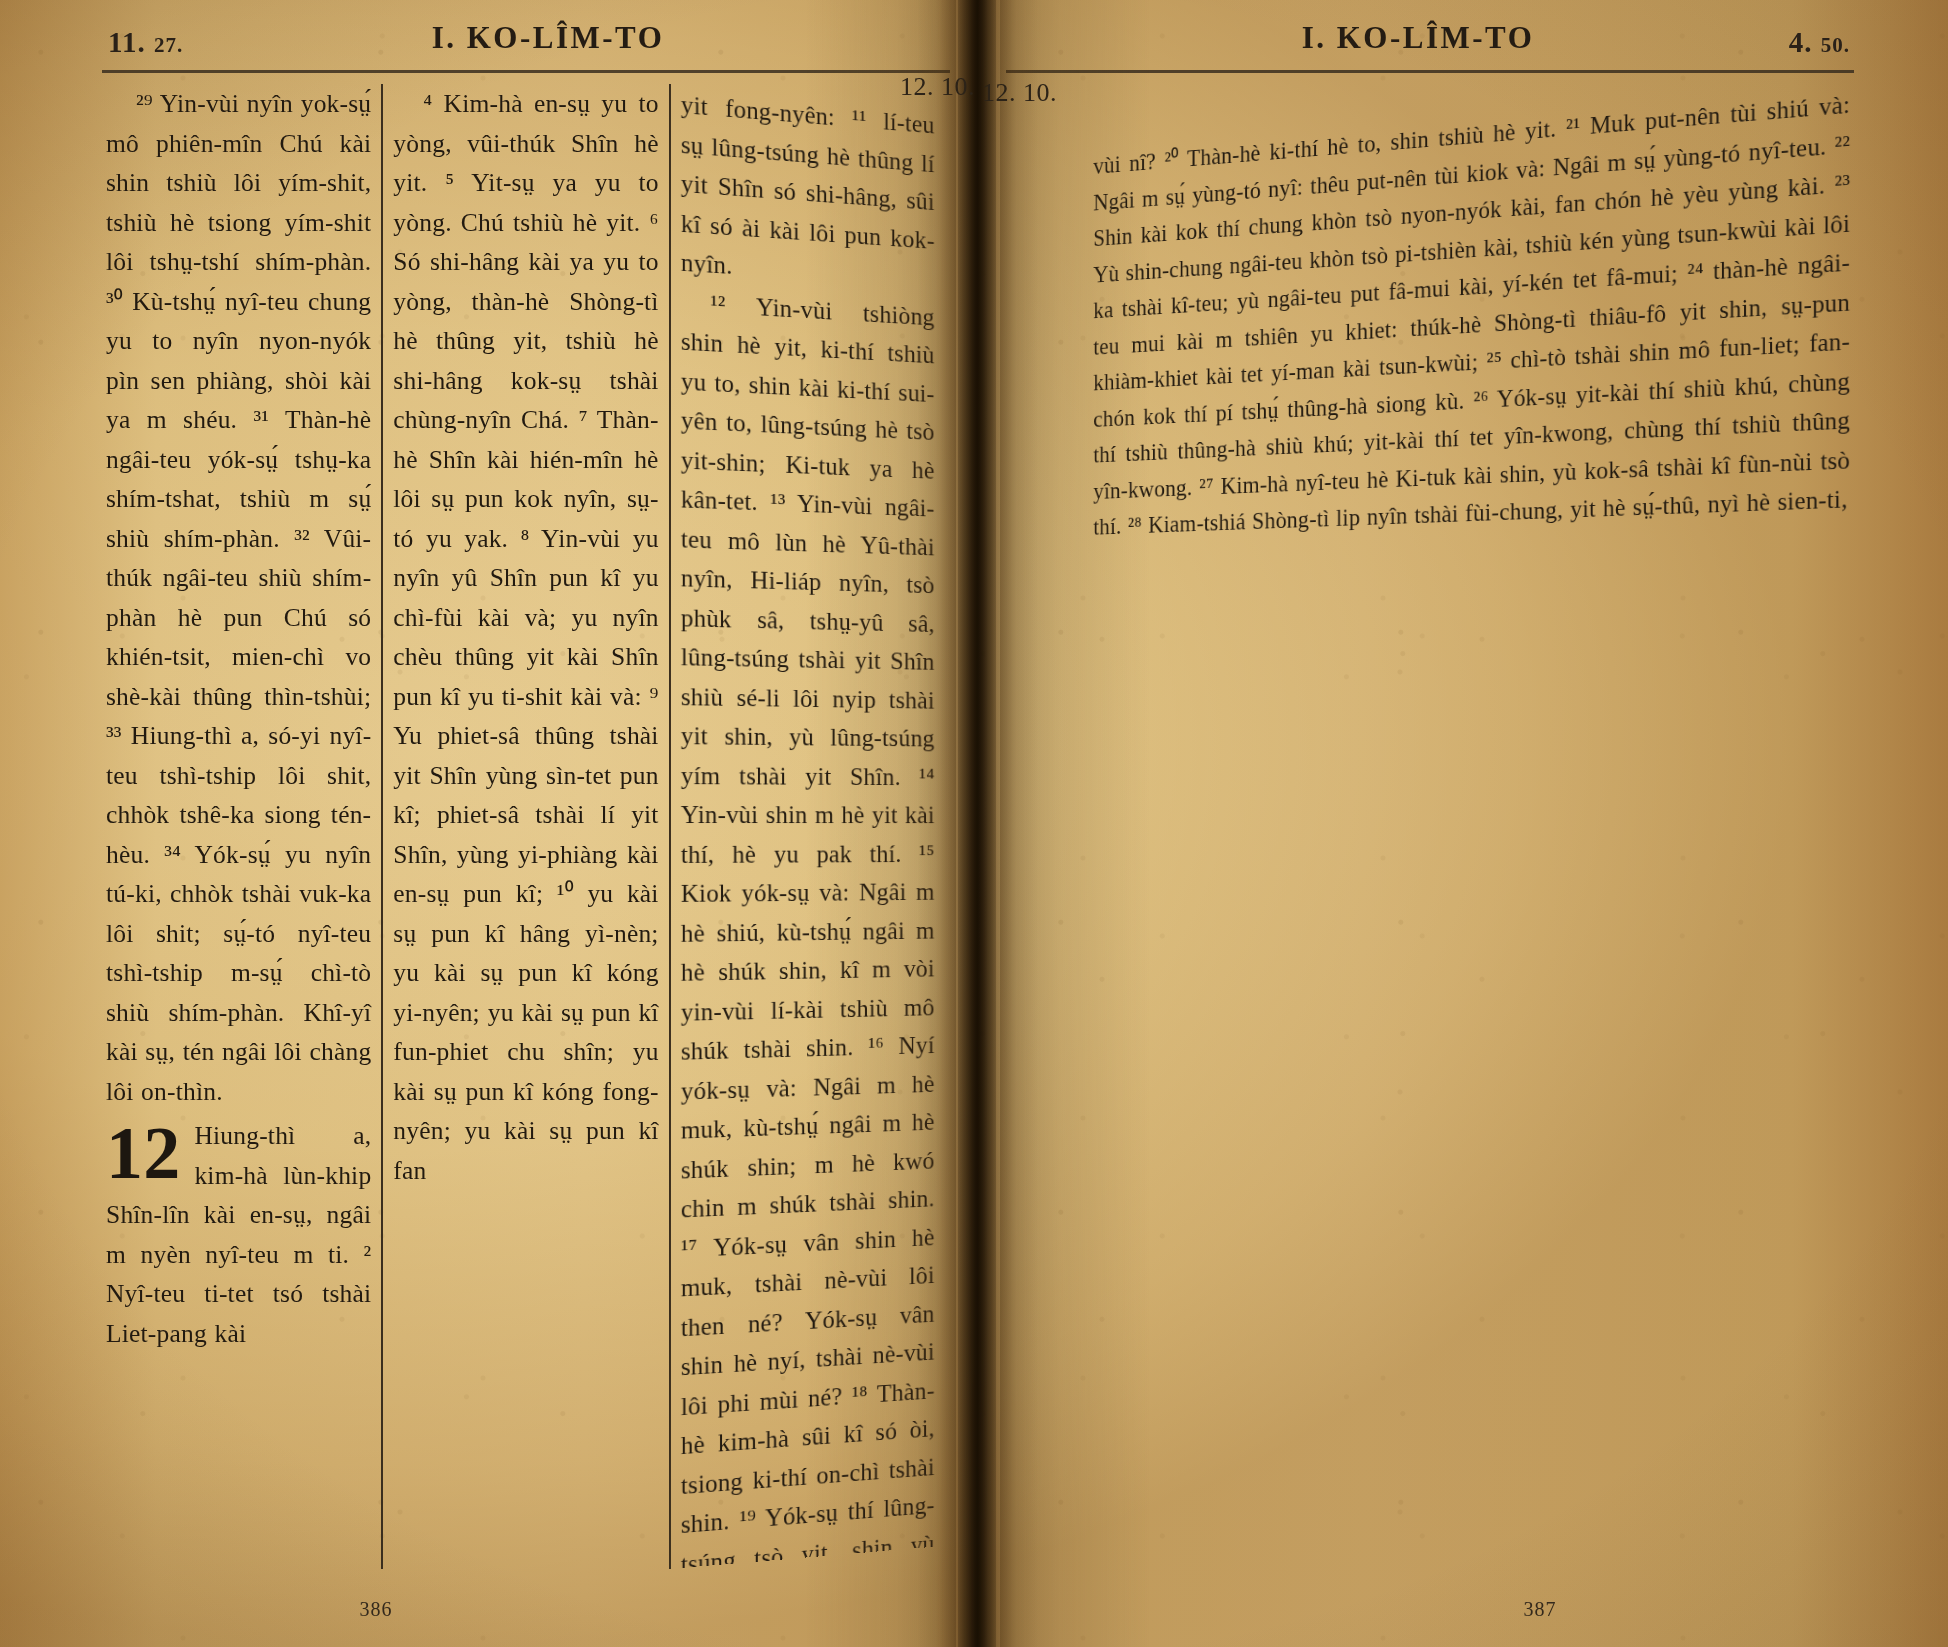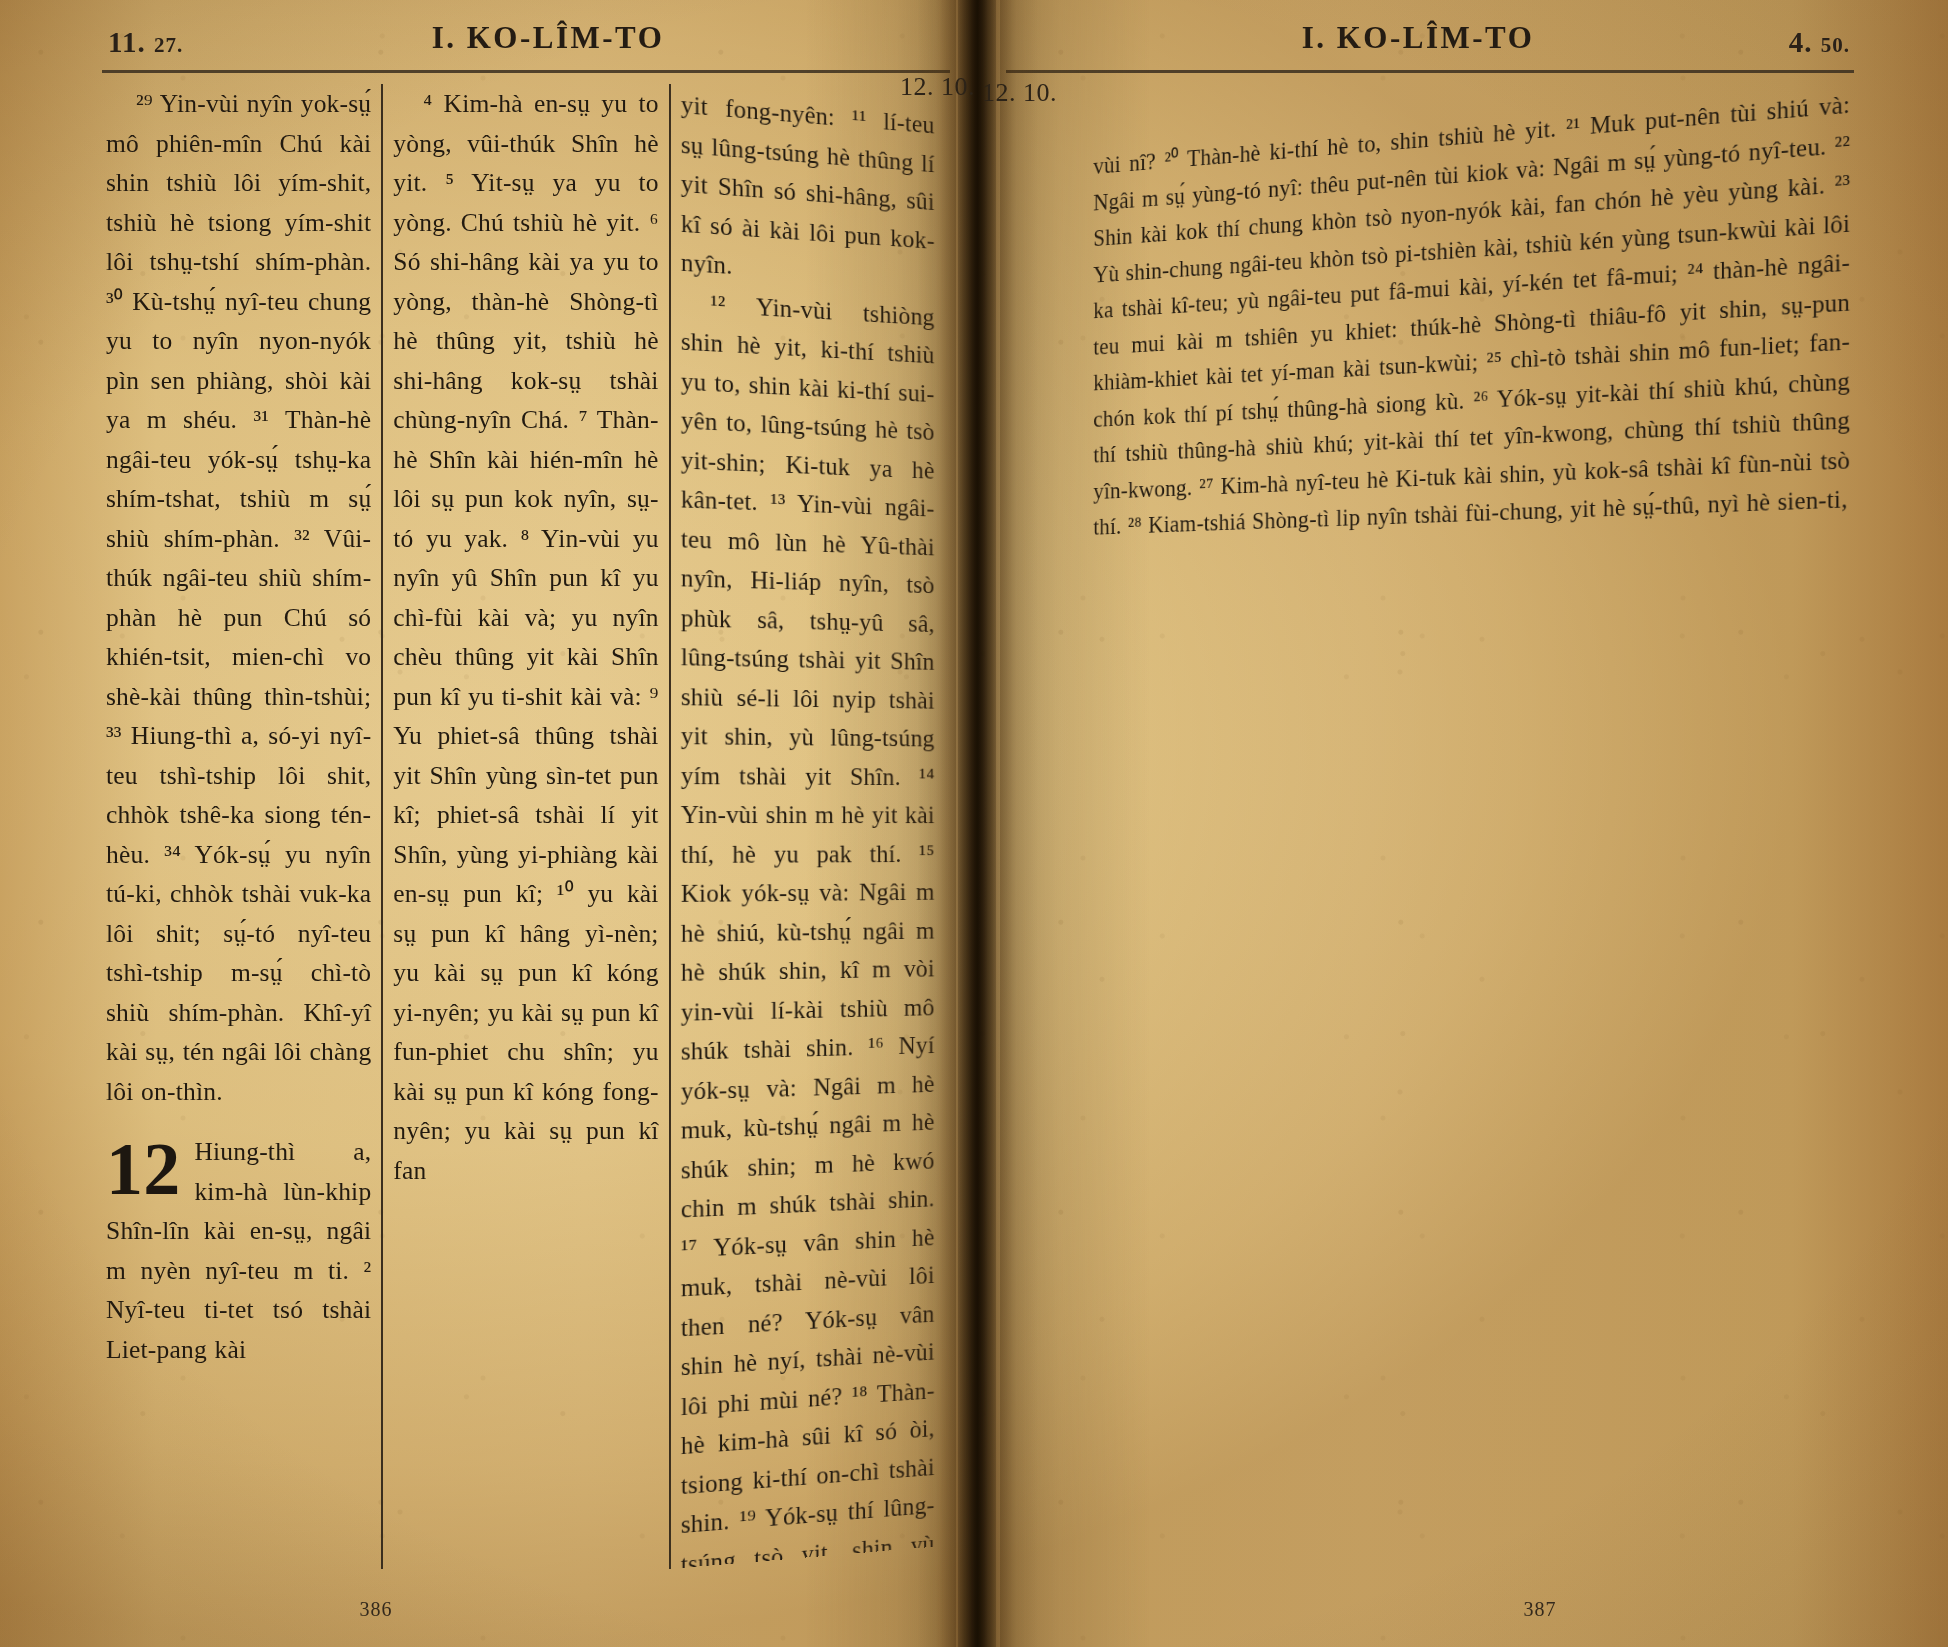--- a/index.html
+++ b/index.html
@@ -152,21 +152,21 @@
     color: #221a10;
     letter-spacing: 0.2px;
     hyphens: manual;
     word-spacing: 1px;
   }
   .bodytext p { margin: 0; }
   .indent { text-indent: 30px; }
 
   
   .chapter {
-    margin-top: 21px;
+    margin-top: 5px;
   }
   .dropcap {
     float: left;
     font-size: 74px;
     line-height: 66px;
     font-weight: bold;
     margin: 4px 14px 0 0;
     color: #1d1710;
     font-family: "Liberation Serif", serif;
   }

